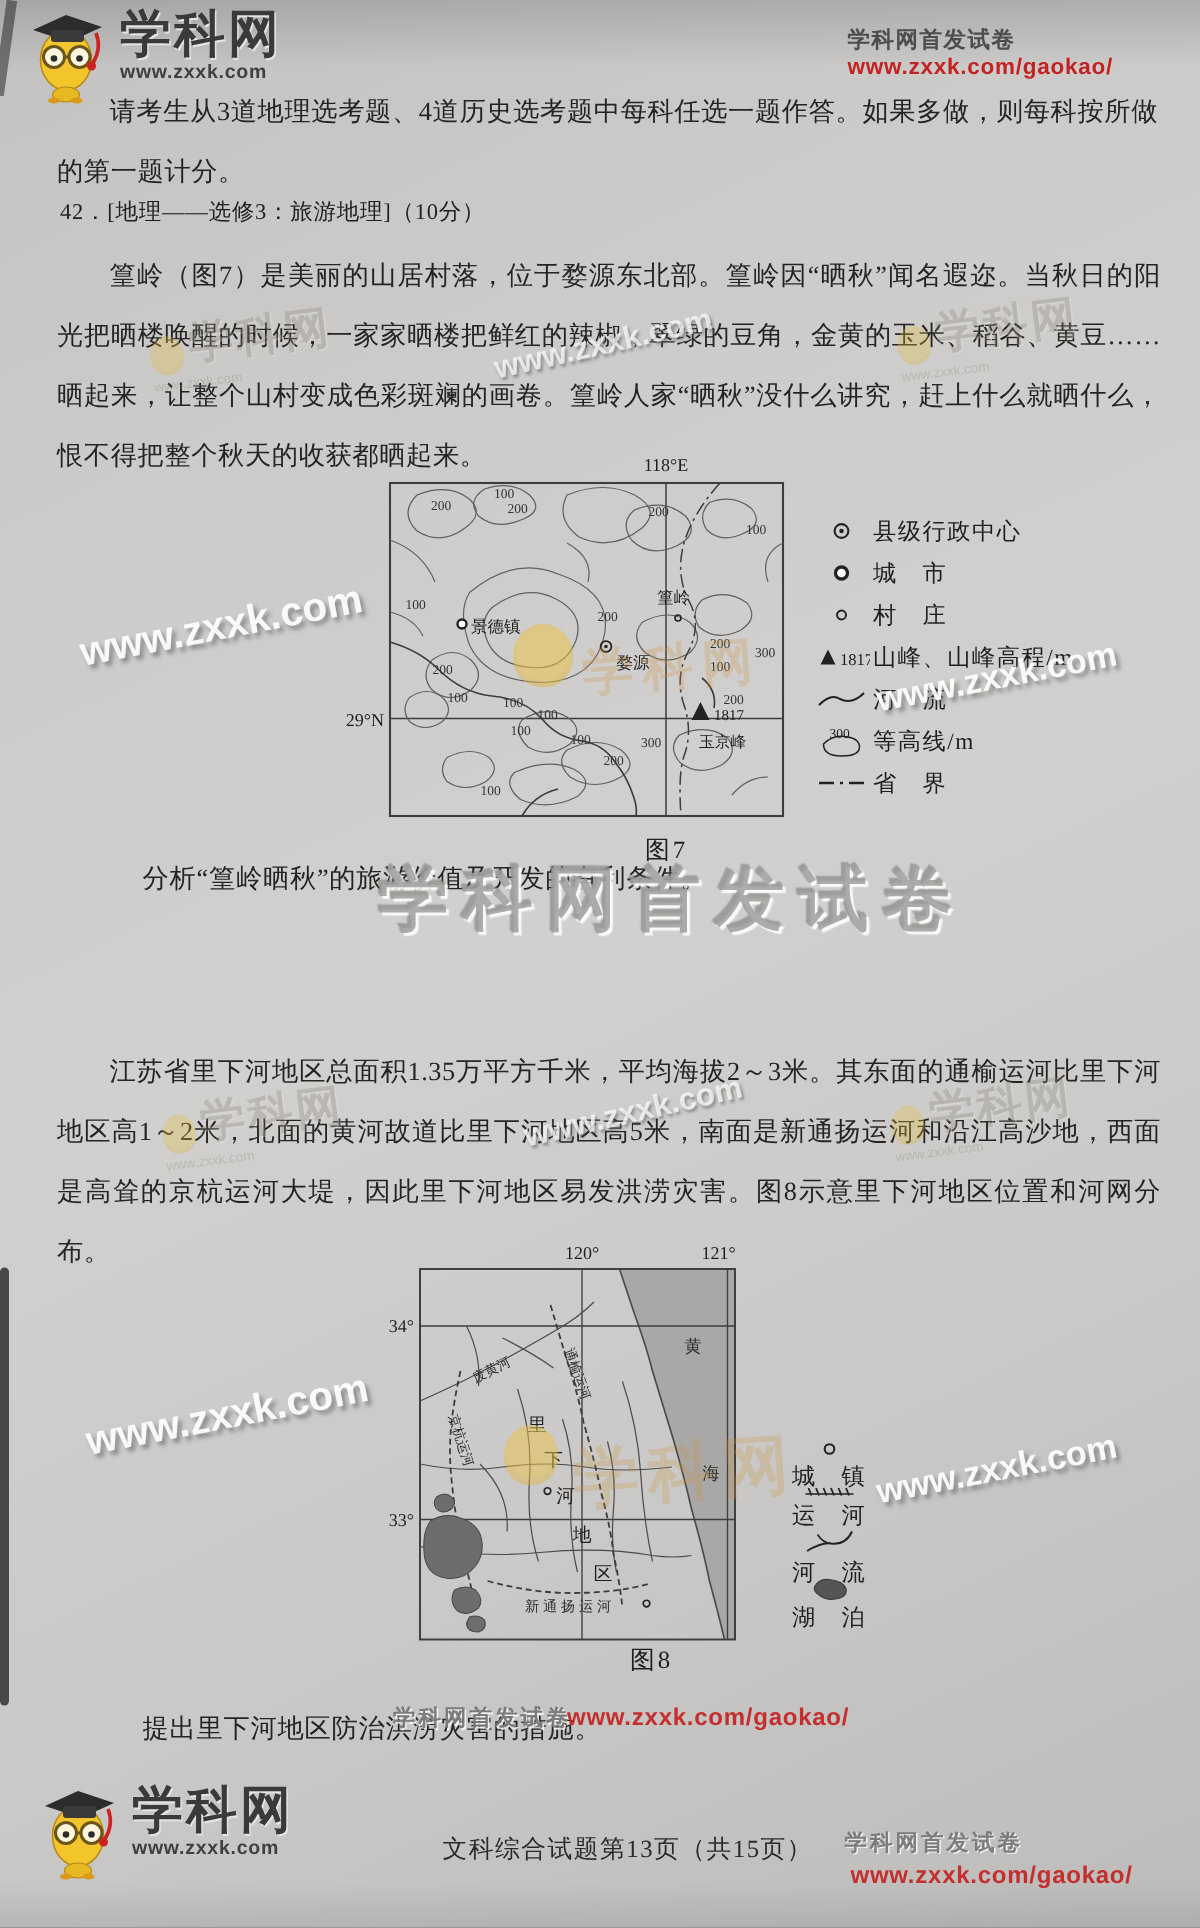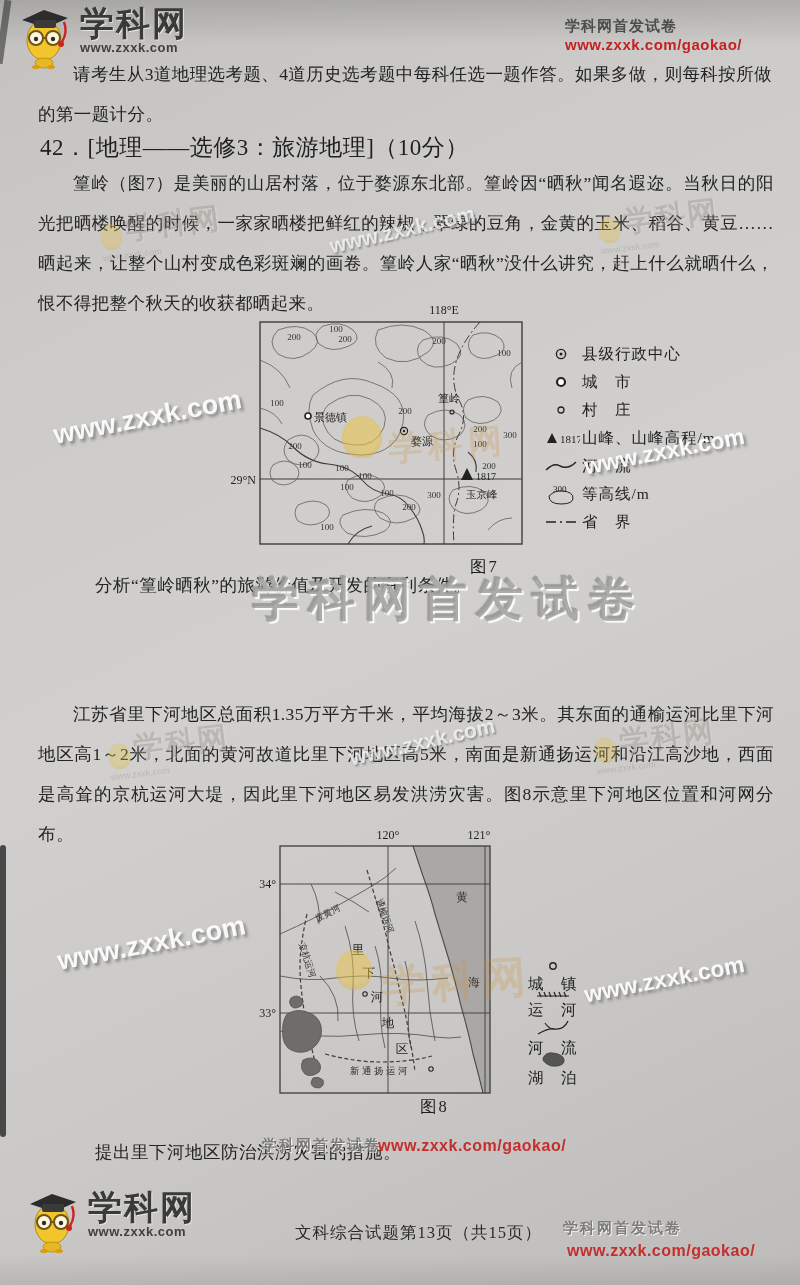--- a/index.html
+++ b/index.html
@@ -8,21 +8,21 @@
     background:linear-gradient(155deg,#c3c2c0 0%,#cccbc9 22%,#d1d0ce 48%,#cac9c7 72%,#bdbcba 100%);
     font-family:"Liberation Serif",serif;color:#2b2b2b;
   }
   .page::before{content:"";position:absolute;left:0;top:0;width:100%;height:46px;
     background:linear-gradient(180deg,rgba(40,40,40,.18),rgba(40,40,40,0));pointer-events:none;}
   .page::after{content:"";position:absolute;left:0;bottom:0;width:100%;height:30px;
     background:linear-gradient(0deg,rgba(40,40,40,.10),rgba(40,40,40,0));pointer-events:none;}
   .abs{position:absolute;}
   .para{position:absolute;text-align:justify;text-indent:2em;font-size:17.5px;line-height:40px;
     letter-spacing:.4px;color:#242424;}
-  .qtitle{position:absolute;font-size:23px;letter-spacing:.5px;color:#1f1f1f;}
+  .qtitle{position:absolute;font-size:15px;letter-spacing:.5px;color:#1f1f1f;}
   .task{position:absolute;font-size:17.5px;letter-spacing:.5px;color:#242424;z-index:4;}
   .figcap{position:absolute;font-size:16.5px;color:#1f1f1f;letter-spacing:2px;z-index:3;}
   .banner-title{font-family:"Liberation Sans",sans-serif;font-weight:bold;font-size:15px;color:#4d4d4b;
     letter-spacing:1px;}
   .banner-url{font-family:"Liberation Sans",sans-serif;font-weight:bold;font-size:15px;color:#c32222;
     letter-spacing:.5px;}
   .wm-white{position:absolute;font-family:"Liberation Sans",sans-serif;font-weight:bold;
     color:rgba(255,255,255,.92);text-shadow:2px 3px 3px rgba(95,95,93,.6);transform:rotate(-11deg);
     z-index:6;white-space:nowrap;pointer-events:none;}
   .wm-mid{position:absolute;font-family:"Liberation Sans",sans-serif;font-weight:bold;
@@ -226,21 +226,21 @@
     <div class="row">
       <span class="sym">
         <svg width="34" height="10">
             <path d="M2,5 h10 m4,0 h2 m4,0 h10" stroke="#222" stroke-width="1.6" fill="none"></path>
           </svg>
         </span>
       <span class="lab">省　界</span>
     </div>
   </div>
 
-  <div class="figcap" style="left:430px;top:556px;margin-left:40px;">图7</div>
+  <div class="figcap" style="left:430px;top:556px;">图7</div>
 
   <div class="task" style="left:95px;top:573px;">分析“篁岭晒秋”的旅游价值及开发的有利条件。</div>
   <div class="wm-emboss" style="left:252px;top:568px;">学科网首发试卷</div>
 
   <div class="para" style="left:38px;top:694px;width:736px;">江苏省里下河地区总面积1.35万平方千米，平均海拔2～3米。其东面的通榆运河比里下河地区高1～2米，北面的黄河故道比里下河地区高5米，南面是新通扬运河和沿江高沙地，西面是高耸的京杭运河大堤，因此里下河地区易发洪涝灾害。图8示意里下河地区位置和河网分布。</div>
 
   <svg class="abs" style="left:255px;top:826px;z-index:2;" width="270" height="292" viewBox="0 0 270 292">
     <path d="M158,20 q6,18 10,30 q8,22 12,38 q8,26 14,46 q8,28 12,46 q8,28 12,48 q6,22 10,39 L235,267 L235,20 z" fill="#a9a8a6" stroke="none"></path>
     <path d="M158,20 q6,18 10,30 q8,22 12,38 q8,26 14,46 q8,28 12,46 q8,28 12,48 q6,22 10,39" stroke="#4a4a48" stroke-width="1.1" fill="none"></path>
     <rect x="25" y="20" width="210" height="247" fill="none" stroke="#3d3d3b" stroke-width="1.3"></rect>

